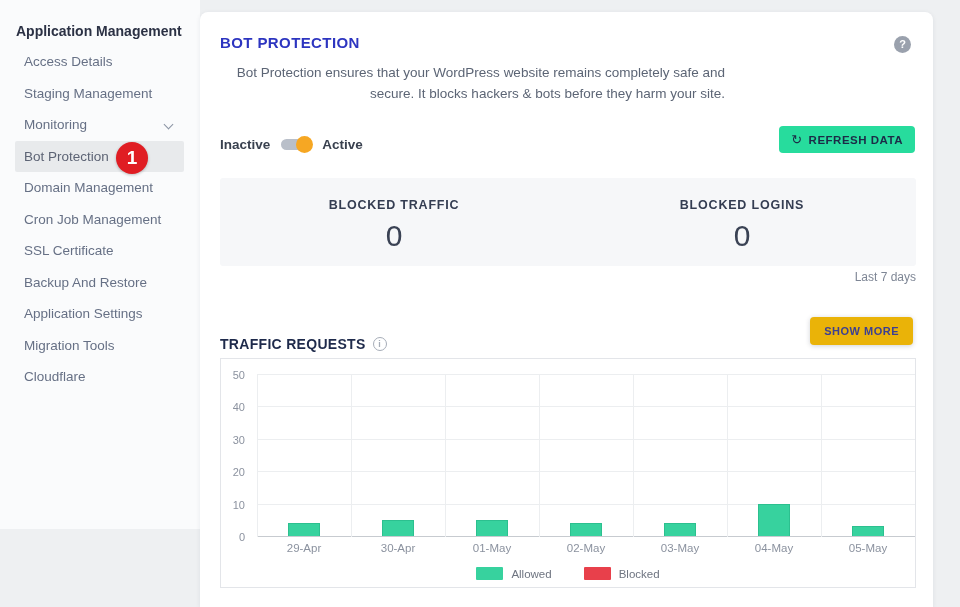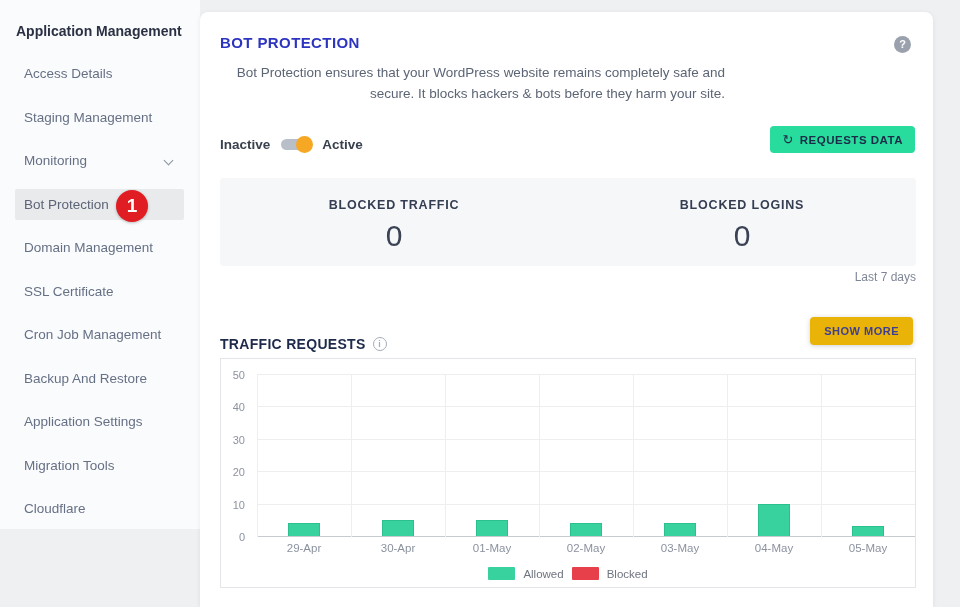--- a/index.html
+++ b/index.html
@@ -3,21 +3,21 @@
 <meta charset="utf-8">
 <style>
   * { margin:0; padding:0; box-sizing:border-box; }
   html,body { width:960px; height:607px; }
   body { font-family:"Liberation Sans", sans-serif; background:#eef0f2; overflow:hidden; }
   #page { position:relative; width:960px; height:607px; }
 
   
   #sidebar { position:absolute; left:0; top:0; width:200px; height:529px; background:#fafbfc; padding-top:16px; }
   .sb-title { height:30px; line-height:30px; padding-left:16px; font-size:14px; font-weight:bold; color:#2b3144; }
-  .sb-item { position:relative; height:31.5px; line-height:31.5px; margin:12px 16px 0 15px; padding-left:9px;
+  .sb-item { position:relative; height:31.5px; line-height:31.5px; margin:0 16px 0 15px; padding-left:9px;
              font-size:13.5px; color:#667085; border-radius:2px; cursor:pointer; }
   .sb-item.active { background:#e8eaec; color:#5d6475; }
   .chev { position:absolute; right:12px; top:12px; width:7px; height:7px;
           border-right:1.5px solid #8a93a3; border-bottom:1.5px solid #8a93a3; transform:rotate(45deg); }
   .badge { position:absolute; left:101px; top:1px; width:32px; height:32px; border-radius:50%;
            background:#e01d23; color:#fff; font-size:19px; font-weight:bold; text-align:center; line-height:32px;
            box-shadow:0 1px 3px rgba(0,0,0,0.25); z-index:5; }
 
   
   #card { position:absolute; left:200px; top:12px; width:733px; height:595px; background:#fff;
@@ -56,37 +56,37 @@
   #chart-plot { position:absolute; left:36px; right:0; top:16px; height:162px; }
   #chart-ylabels { position:absolute; left:4px; top:16px; width:26px; height:162px; }
   .ytick { position:absolute; right:0; width:26px; text-align:right; font-size:11px; color:#8b929f; padding-right:6px; }
   .gridline { position:absolute; left:0; right:0; height:1px; background:#eceef0; }
   .gridline.baseline { background:#c7cbd0; }
   .vline { position:absolute; top:0; bottom:0; width:1px; background:#eceef0; }
   .bar { position:absolute; bottom:1px; width:32px; border:1px solid; border-bottom:none; }
   #chart-xlabels { position:absolute; left:36px; right:0; top:183px; height:15px; }
   .xtick { position:absolute; text-align:center; font-size:11.5px; color:#8b929f; }
   #chart-legend { position:absolute; left:0; right:0; bottom:7px; display:flex; justify-content:center; align-items:center; }
-  .legend-item { display:flex; align-items:center; margin:0 4px; font-size:11.5px; color:#6e7480; }
+  .legend-item { display:flex; align-items:center; margin:0 16px; font-size:11.5px; color:#6e7480; }
   .swatch { display:inline-block; width:27px; height:13px; margin-right:8px; border-radius:1px; }
 </style>
 </head>
 <body>
 
 <div id="page">
 
   <div id="sidebar">
     <div class="sb-title">Application Management</div>
     <div class="sb-item"><span>Access Details</span></div>
     <div class="sb-item"><span>Staging Management</span></div>
     <div class="sb-item"><span>Monitoring</span><span class="chev"></span></div>
     <div class="sb-item active"><span>Bot Protection</span><span class="badge">1</span></div>
     <div class="sb-item"><span>Domain Management</span></div>
+    <div class="sb-item"><span>Cron Job Management</span></div>
     <div class="sb-item"><span>SSL Certificate</span></div>
-    <div class="sb-item"><span>Cron Job Management</span></div>
     <div class="sb-item"><span>Backup And Restore</span></div>
     <div class="sb-item"><span>Application Settings</span></div>
     <div class="sb-item"><span>Migration Tools</span></div>
     <div class="sb-item"><span>Cloudflare</span></div>
   </div>
 
   <div id="card">
     <div class="card-title">BOT PROTECTION</div>
     <div class="help-icon">?</div>
     <div class="card-desc">Bot Protection ensures that your WordPress website remains completely safe and secure. It blocks hackers &amp; bots before they harm your site.</div>
@@ -94,21 +94,21 @@
     <div class="toggle-row">
       <span class="toggle-label">Inactive</span>
       <span class="switch">
           <span class="knob"></span>
         </span>
       <span class="toggle-label">Active</span>
     </div>
 
     <button class="refresh-btn">
       <span class="refresh-icon">↻</span>
-      <span>REQUESTS DATA</span>
+      <span>REFRESH DATA</span>
     </button>
 
     <div class="stats">
       <div class="stat">
         <div class="stat-label">BLOCKED TRAFFIC</div>
         <div class="stat-value">0</div>
       </div>
       <div class="stat">
         <div class="stat-label">BLOCKED LOGINS</div>
         <div class="stat-value">0</div>

